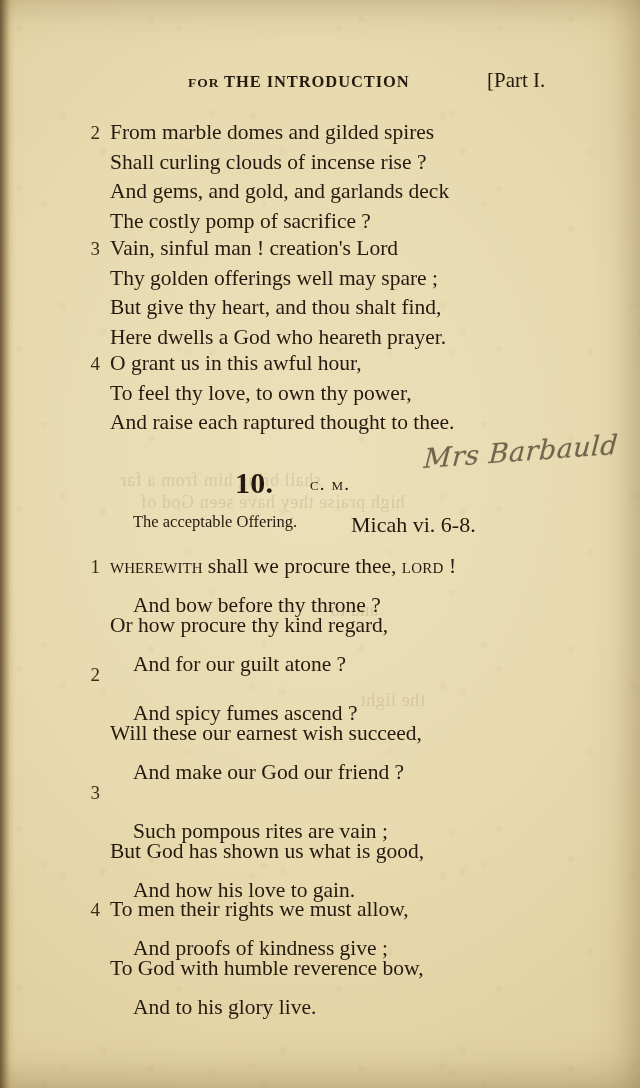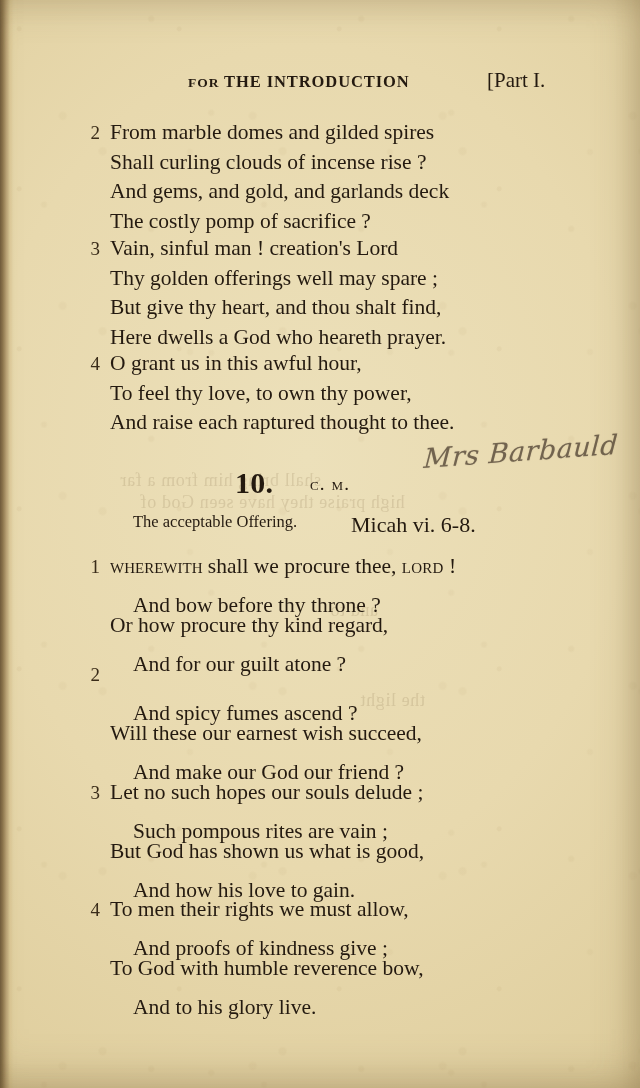--- a/index.html
+++ b/index.html
@@ -307,21 +307,20 @@
         <span class="vtext">Will these our earnest wish succeed,</span>
       </div>
       <div class="vline">
         <span class="vtext ind">And make our God our friend ?</span>
       </div>
     </div>
 
     <div class="stanza" style="top:778px;">
       <div class="vline">
         <span class="vnum">3</span>
-        <span class="vtext">Let no such hopes our souls delude ;</span>
       </div>
       <div class="vline">
         <span class="vtext ind">Such pompous rites are vain ;</span>
       </div>
       <div class="vline">
         <span class="vtext">But God has shown us what is good,</span>
       </div>
       <div class="vline">
         <span class="vtext ind">And how his love to gain.</span>
       </div>

